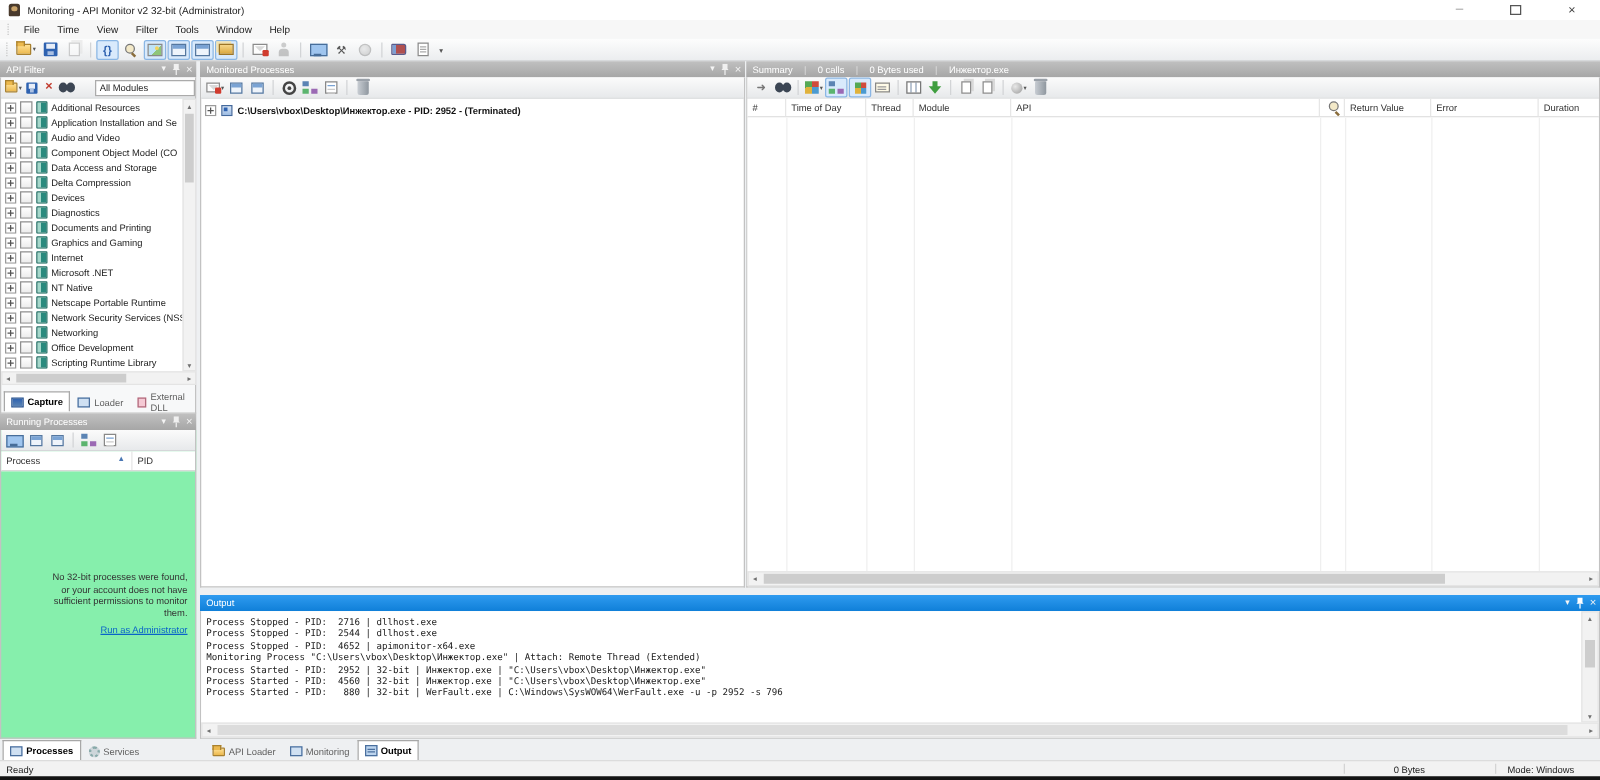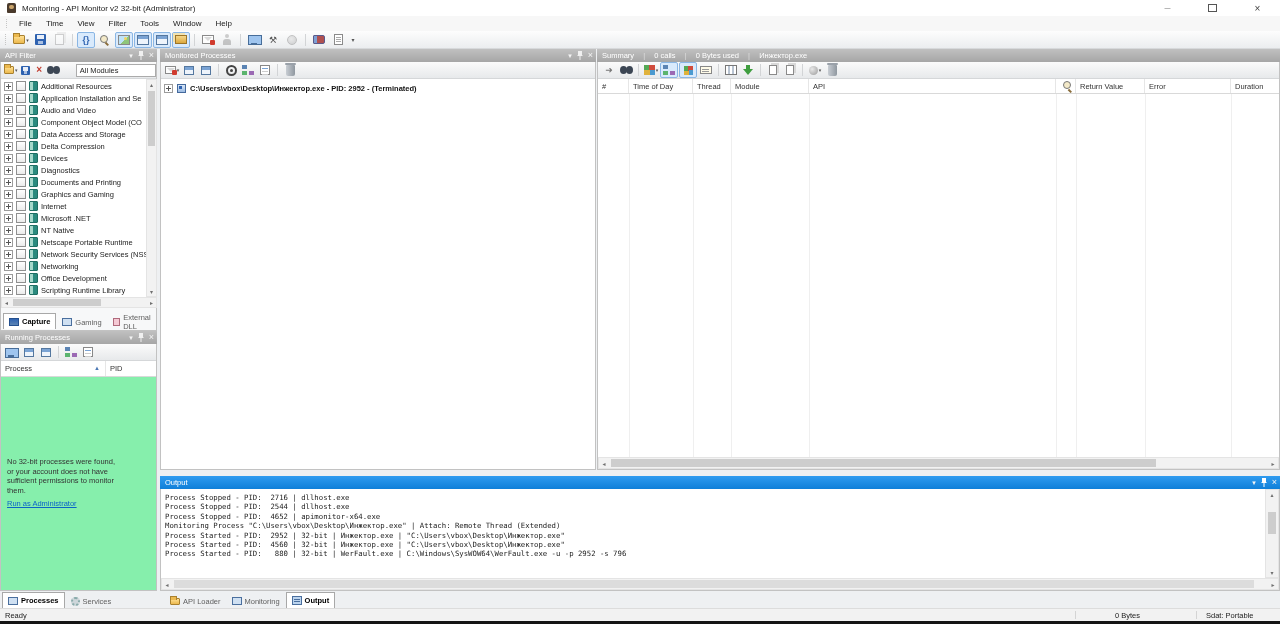--- a/index.html
+++ b/index.html
@@ -115,21 +115,21 @@
   .mini-tabs{position:absolute;display:flex;align-items:flex-end;gap:1px;font-size:7.5px}
   .mtab{display:inline-flex;align-items:center;gap:3px;height:14px;padding:0 5px;color:#5f5f5f}
   .mtab.active{background:#fff;border:1px solid #a8a8a8;border-bottom:none;height:16px;color:#000;font-weight:bold}
   .mtab .tico{width:10px;height:8px;border:1px solid #4a6f9e;background:#cfe0f2}
   .mtab .tico.fold{background:linear-gradient(#2e62b0,#5b84b4);border-color:#24508f}
   .mtab .tico.pink{background:#f5c9d4;border-color:#b06a7c}
 
   .colhdr{position:absolute;background:#fff;border-bottom:1px solid #d9d9d9;font-size:7.5px;color:#333}
   .colcell{position:absolute;top:0;height:100%;line-height:15px;padding-left:4px;border-right:1px solid #e6e6e6;overflow:hidden;white-space:nowrap}
 
-  .msgbox{position:absolute;text-align:left;color:#333;font-size:7.5px;line-height:9.5px}
+  .msgbox{position:absolute;text-align:right;color:#333;font-size:7.5px;line-height:9.5px}
   .link{color:#0a64c8;text-decoration:underline}
 
   .gridline{position:absolute;top:0;bottom:0;width:1px;background:#efefef}
 
   .logline{height:9.4px;line-height:9.4px;font-family:"DejaVu Sans Mono",monospace;font-size:7.3px;color:#1a1a1a;white-space:pre;overflow:hidden}
 
   .statusbar{left:0;top:608px;width:1280px;height:13px;background:#f2f2f2;border-top:1px solid #dcdcdc;font-size:7.5px;color:#222}
   .bottomstrip{left:0;top:621px;width:1280px;height:3px;background:#141414}
   .vsep{position:absolute;top:2px;bottom:2px;width:1px;background:#d4d4d4}
 </style>
@@ -371,21 +371,21 @@
       <span class="sb-ar" style="right:0;top:0;bottom:0;width:9px">▸</span>
     </div>
 
     <div class="mini-tabs" style="left:2px;bottom:1px">
       <span class="mtab active">
           <span class="tico fold"></span>
           <span>Capture</span>
         </span>
       <span class="mtab">
           <span class="tico"></span>
-          <span>Gaming</span>
+          <span>Loader</span>
         </span>
       <span class="mtab">
           <span class="tico pink"></span>
           <span>External DLL</span>
         </span>
     </div>
   </div>
 </div>
 
 <div class="abs" style="left:0;top:331px;width:157px;height:260px">
@@ -636,15 +636,15 @@
         <span>Output</span>
       </span>
   </div>
 </div>
 
 <div class="abs statusbar">
   <span style="position:absolute;left:5px;top:2px">Ready</span>
   <span class="vsep" style="left:1075px"></span>
   <span style="position:absolute;left:1115px;top:2px">0 Bytes</span>
   <span class="vsep" style="left:1196px"></span>
-  <span style="position:absolute;left:1206px;top:2px">Sdat: Portable</span>
+  <span style="position:absolute;left:1206px;top:2px">Mode: Windows</span>
 </div>
 <div class="abs bottomstrip"></div>
 
 </body></html>

